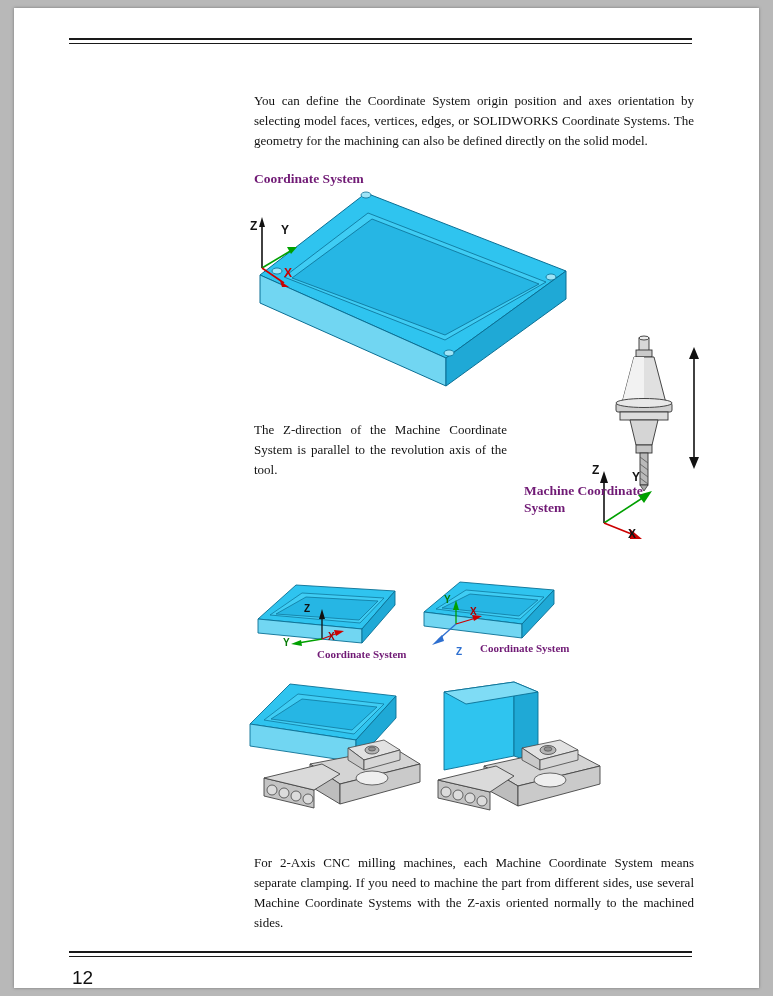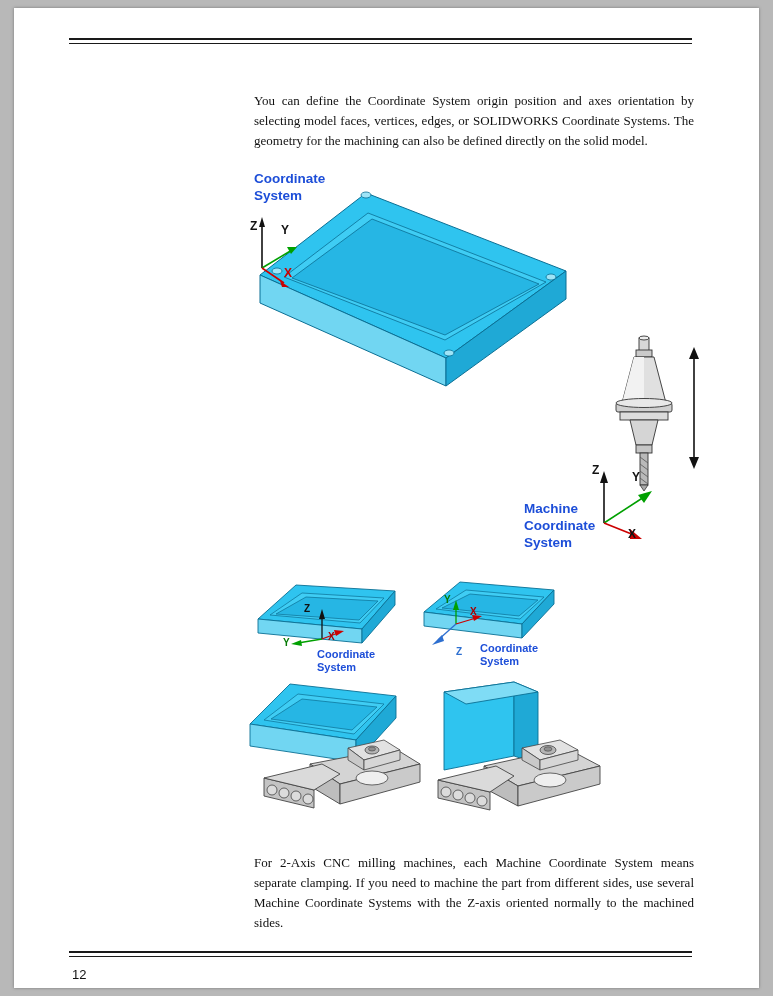--- a/index.html
+++ b/index.html
@@ -38,47 +38,47 @@
     width: 623px;
     border-top: 2px solid #1a1a1a;
     border-bottom: 1px solid #1a1a1a;
     height: 3px;
   }
   .page-number {
     position: absolute;
     left: 58px;
     top: 959px;
     font-family: "Liberation Sans", sans-serif;
-    font-size: 13px;
+    font-size: 19px;
     color: #111;
   }
   .para {
     position: absolute;
     font-family: "Liberation Serif", serif;
     font-size: 13px;
     line-height: 20px;
     color: #111;
     text-align: justify;
     text-justify: inter-word;
   }
   .p-intro { left: 240px; top: 70px; width: 440px; }
   .p-zdir  { left: 240px; top: 399px; width: 253px; }
   .p-approach { left: 240px; top: 468px; width: 253px; }
   .p-bottom { left: 240px; top: 832px; width: 440px; }
 
   .callout {
     position: absolute;
-    font-family: Liberation Sans, sans-serif;
+    font-family: Liberation Serif, serif;
     font-weight: bold;
     font-size: 13.5px;
     line-height: 17px;
-    color: #1d4ed8;
+    color: #701a75;
   }
   .c-cs-main { left: 240px; top: 162px; width: 110px; }
-  .c-mcs { left: 510px; top: 492px; width: 120px; }
+  .c-mcs { left: 510px; top: 474px; width: 120px; }
   .c-cs-small1 {
     left: 303px; top: 640px; width: 90px;
     font-size: 11px; line-height: 13px; font-weight: bold;
   }
   .c-cs-small2 {
     left: 466px; top: 634px; width: 90px;
     font-size: 11px; line-height: 13px; font-weight: bold;
   }
 
   .fig { position: absolute; }
@@ -124,20 +124,21 @@
       <line x1="16" y1="85" x2="46" y2="67" stroke="#00a000" stroke-width="1.6"></line>
       <polygon points="51,64 41,64 45,71" fill="#00a000"></polygon>
       <line x1="16" y1="85" x2="38" y2="100" stroke="#cc0000" stroke-width="1.6"></line>
       <polygon points="43,104 34,98 36,104" fill="#cc0000"></polygon>
     </svg>
     <span class="axlabel" style="left:4px; top:36px;">Z</span>
     <span class="axlabel" style="left:35px; top:40px;">Y</span>
     <span class="axlabel" style="left:38px; top:83px; color:#cc0000;">X</span>
   </div>
 
+  <p class="para p-zdir">The Z-direction of the Machine Coordinate System is parallel to the revolution axis of the tool.</p>
 
   <div class="fig" style="left:592px; top:325px; width:105px; height:165px;">
     <svg width="105" height="165" viewBox="0 0 105 165" xmlns="http://www.w3.org/2000/svg">
 
       <rect x="33" y="5" width="10" height="13" fill="#d8d8d8" stroke="#333" stroke-width="0.9"></rect>
       <ellipse cx="38" cy="5" rx="5" ry="2" fill="#ececec" stroke="#333" stroke-width="0.9"></ellipse>
       <rect x="30" y="17" width="16" height="7" fill="#cacaca" stroke="#333" stroke-width="0.9"></rect>
 
       <polygon points="28,24 48,24 60,70 16,70" fill="#e0e0e0" stroke="#333" stroke-width="0.9"></polygon>
       <polygon points="28,24 38,24 38,70 16,70" fill="#f2f2f2" stroke="none"></polygon>

